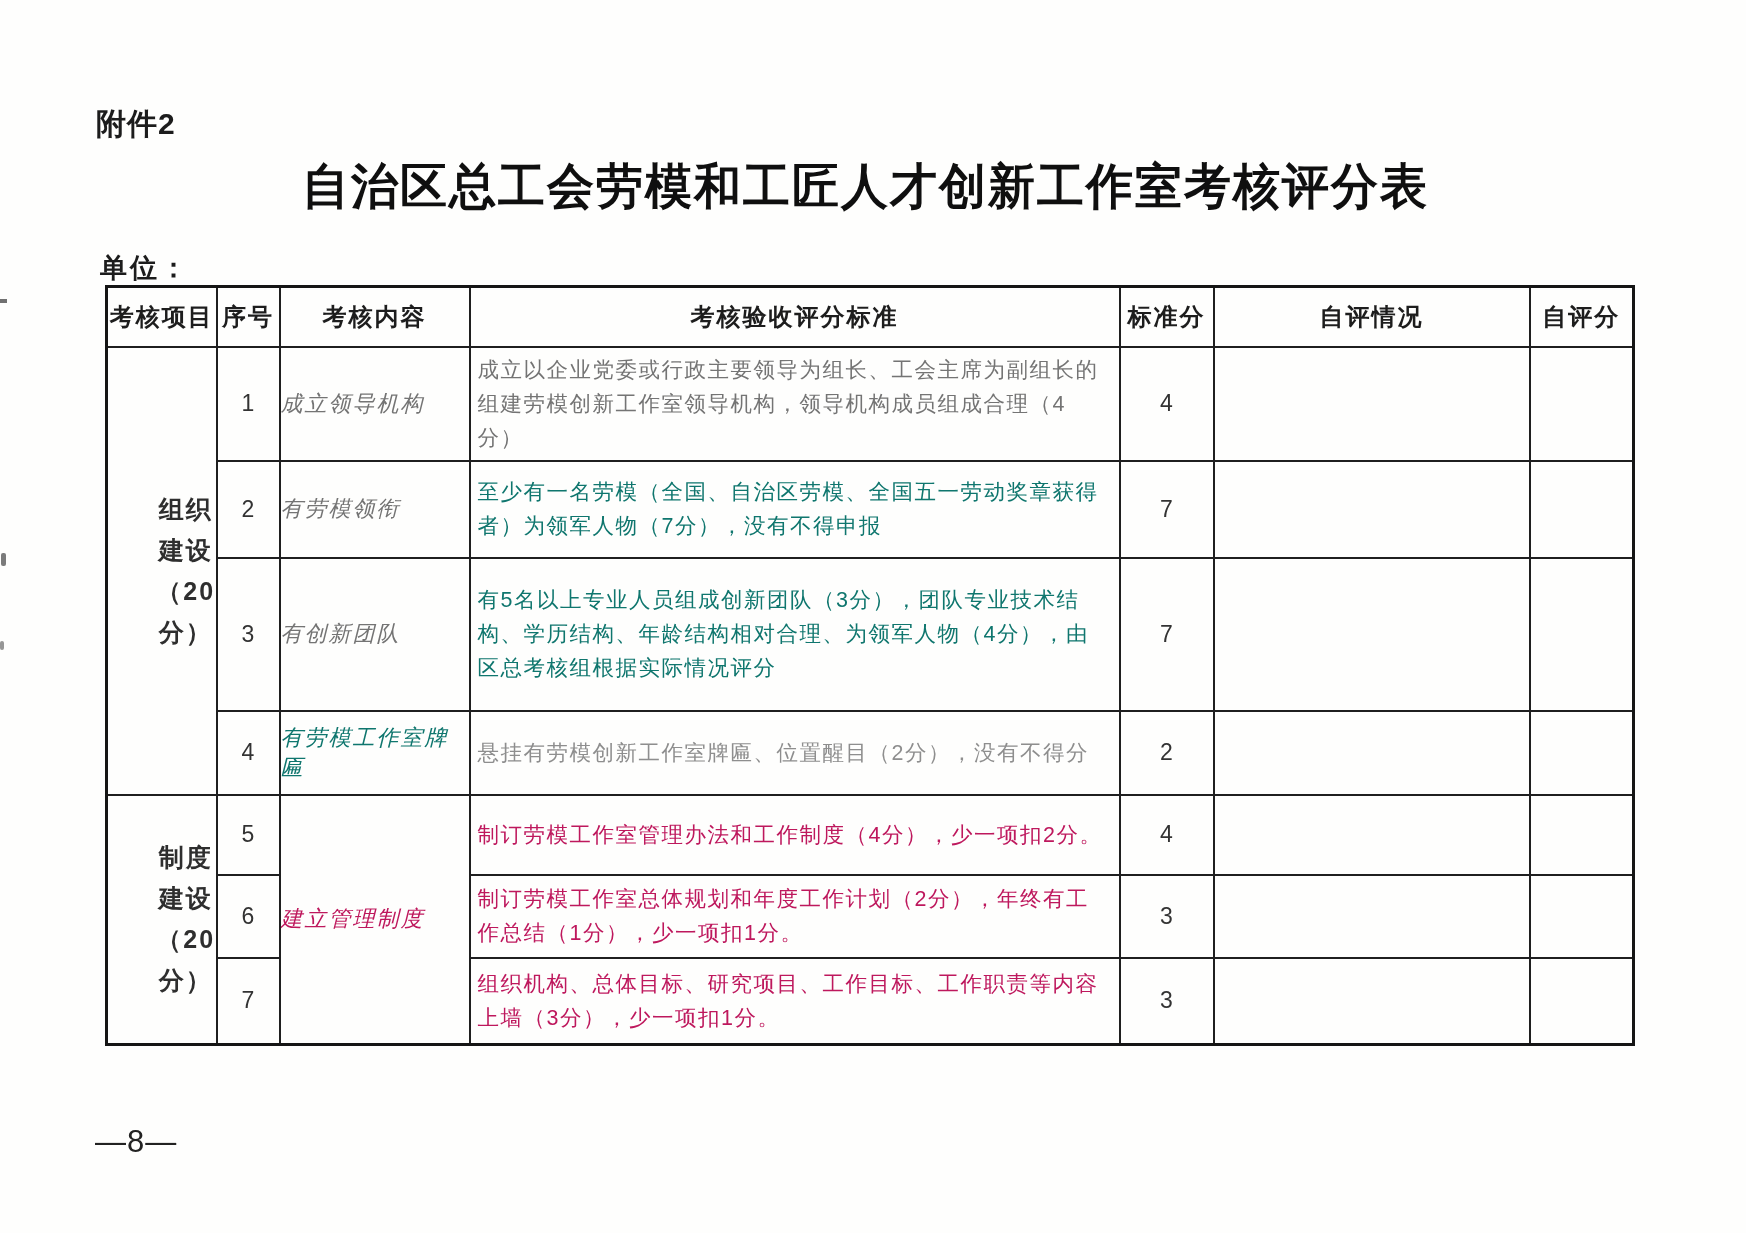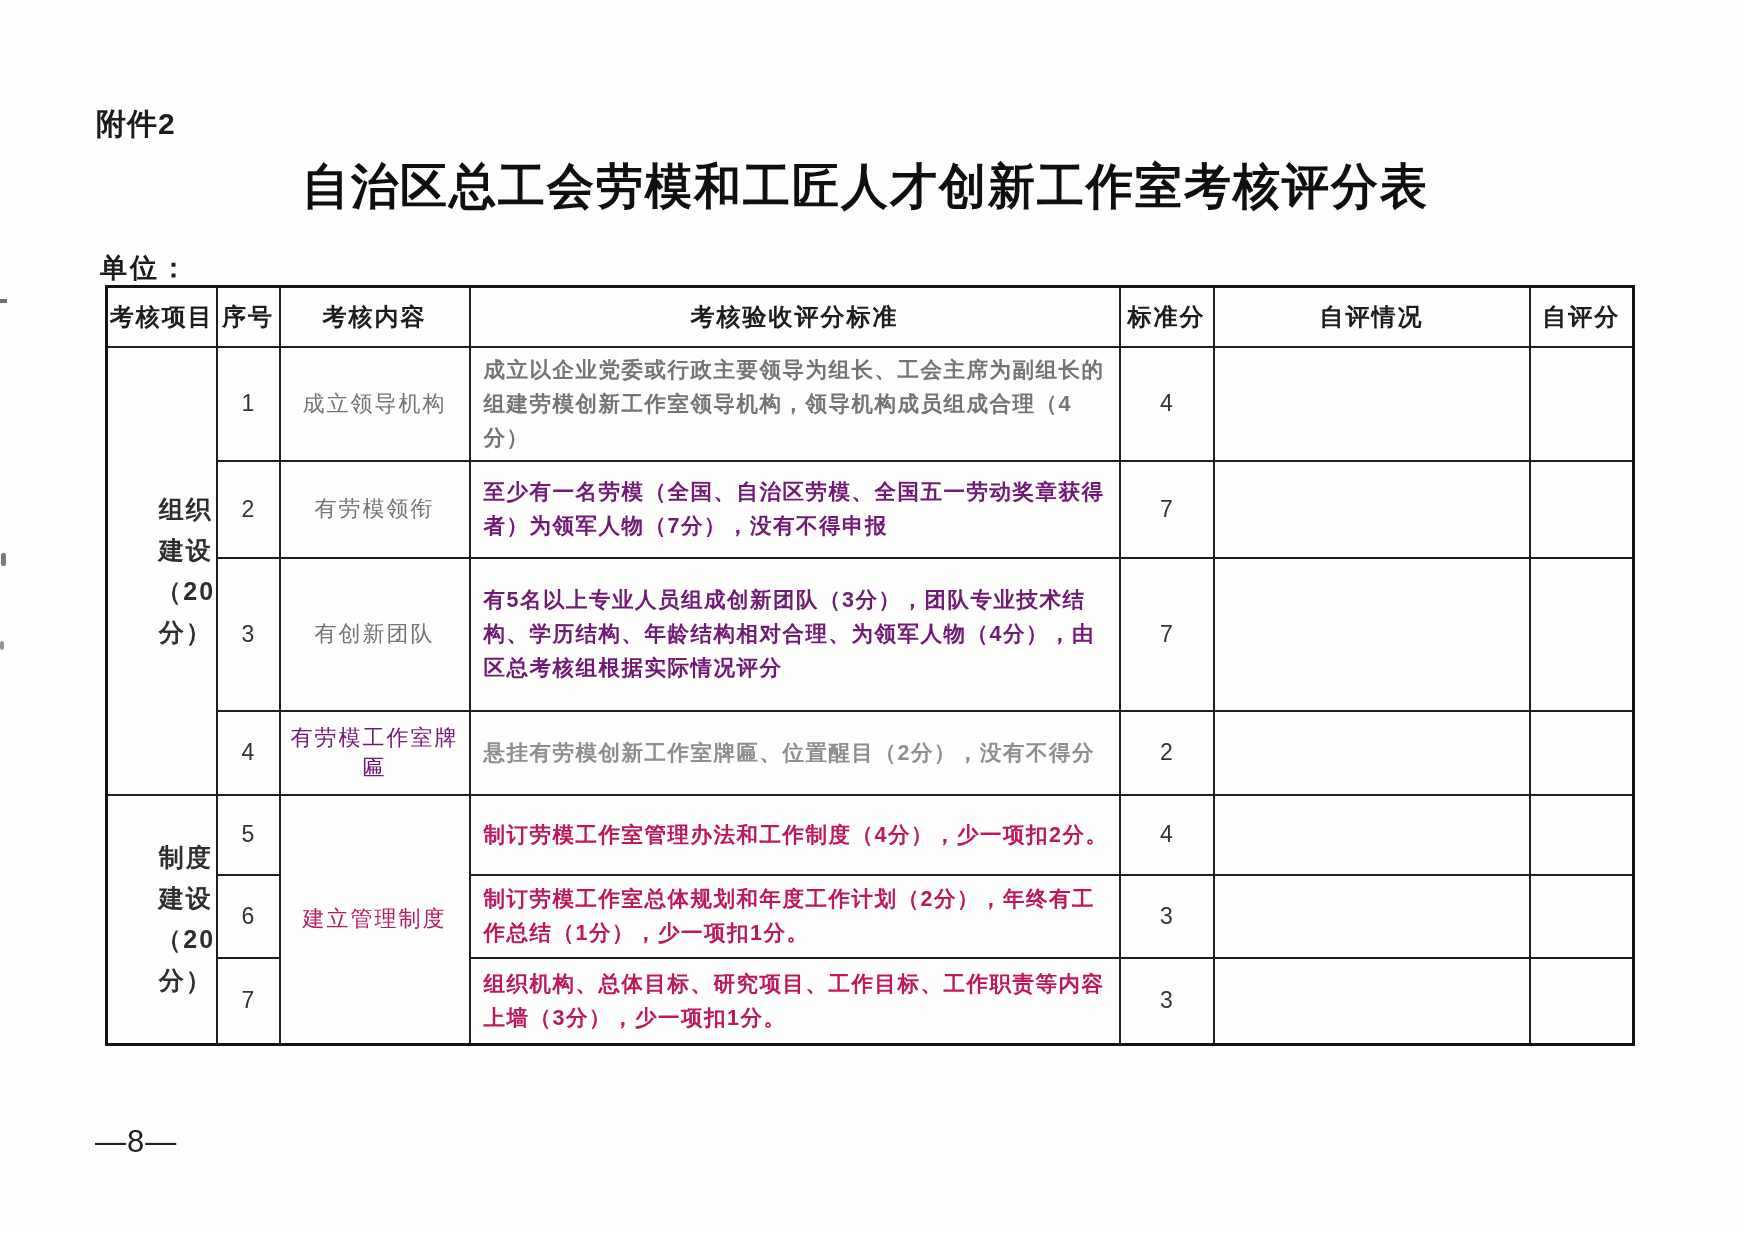--- a/index.html
+++ b/index.html
@@ -49,32 +49,32 @@
     font-size:24px;font-weight:700;letter-spacing:2px;color:#1d1d1d;
     text-align:center;
     border-radius:9px;
   }
   td.cell-cat{
     text-align:center;font-weight:700;font-size:25px;letter-spacing:2px;
     line-height:41px;color:#2e2e2e;padding-left:48px;
   }
   td.cell-no{text-align:center;font-size:23px;color:#333;}
   td.cell-content{
-    text-align:center;font-size:22px;letter-spacing:2px;
+    font-size:22px;letter-spacing:2px;font-style:italic;
   }
   td.cell-criteria{
     font-size:21.5px;line-height:34px;letter-spacing:1.5px;
-    padding:5px 10px 5px 13px;text-align:left;font-weight:bold;
+    padding:5px 10px 5px 7px;text-align:left;
   }
   td.cell-score{text-align:center;font-size:23px;color:#333;}
   td.cell-selfeval,td.cell-selfscore{background:transparent;}
   
   .ink-f1{color:#8e8e8e;}   
   .ink-f2{color:#747474;}   
-  .ink-f3{color:#701a75;}   
+  .ink-f3{color:#0f766e;}   
   .ink-d {color:#be185d;margin-left:24px;}   
   .pageno{
     position:absolute;left:95px;top:1124px;
     font-size:31px;color:#222;letter-spacing:1px;
   }
   
   .artifact-1{position:absolute;left:0;top:299px;width:7px;height:4px;background:#4d4d4d;opacity:.8;}
   .artifact-2{position:absolute;left:1px;top:553px;width:5px;height:13px;background:#5a5a5a;border-radius:2px;opacity:.8;}
   .artifact-3{position:absolute;left:0;top:641px;width:4px;height:9px;background:#6a6a6a;border-radius:2px;opacity:.7;}
 </style>

